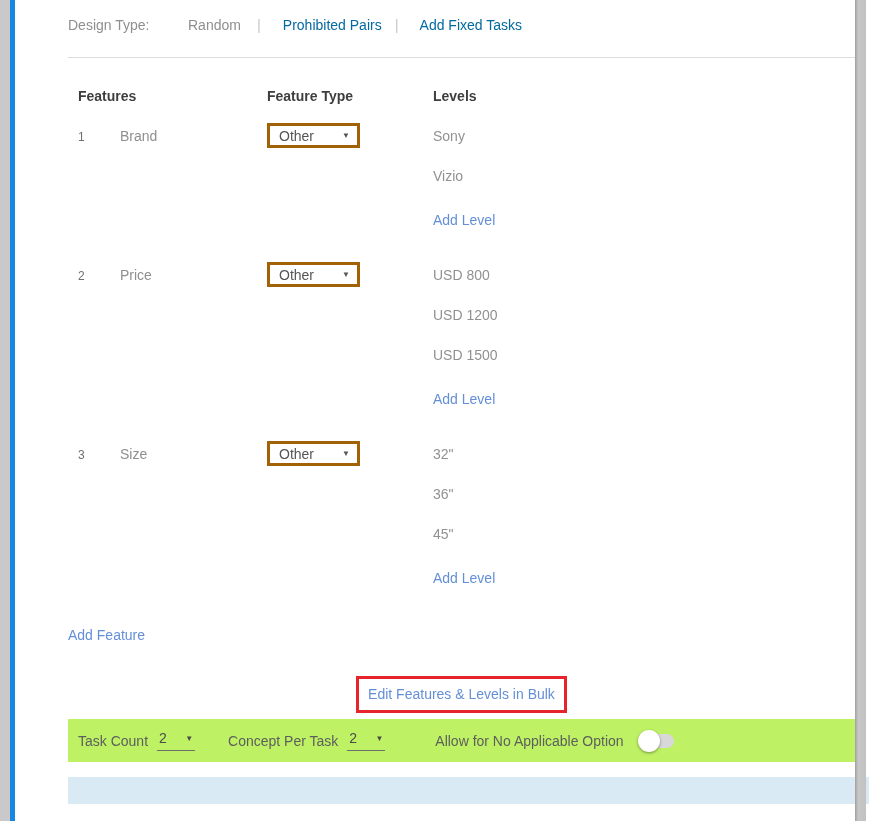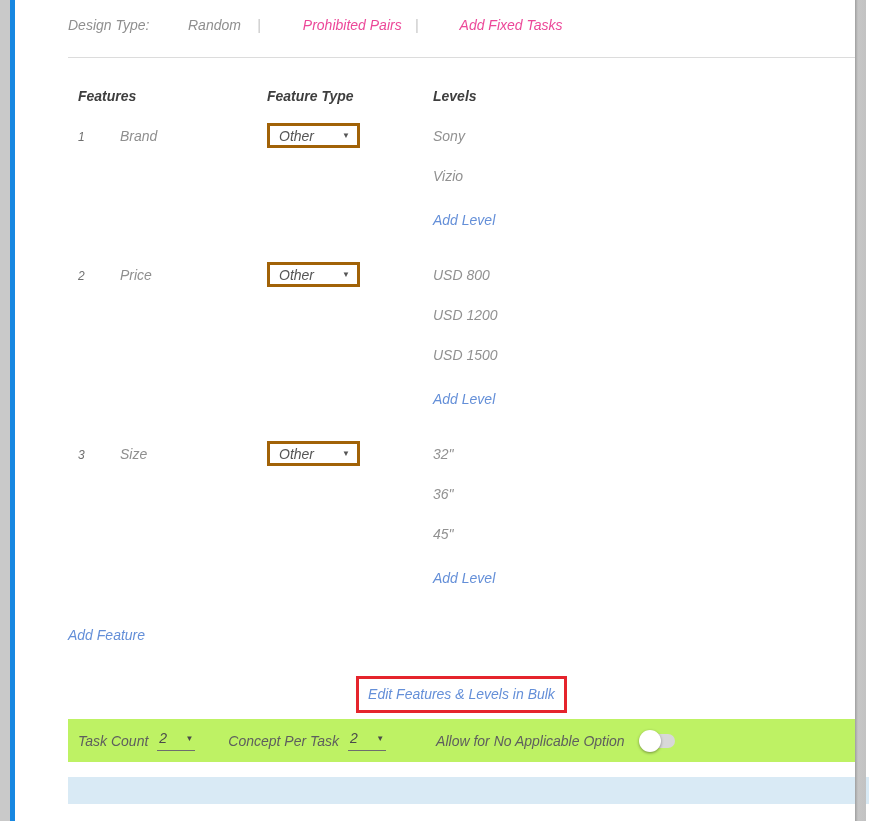--- a/index.html
+++ b/index.html
@@ -8,30 +8,30 @@
   .stage { position:relative; width:869px; height:821px; background:#ffffff; }
 
   
   .left-gutter { position:absolute; left:0; top:0; width:10px; height:100%; background:#c9c9c9; }
   .accent-bar  { position:absolute; left:10px; top:0; width:5px; height:100%; background:#1787e1; }
 
   
   .scrollbar-track { position:absolute; right:3px; top:0; width:11px; height:100%;
                      background:linear-gradient(to right,#9f9f9f 0,#c6c6c6 3px,#c2c2c2 100%); z-index:50; }
 
-  .content { position:absolute; left:15px; top:0; right:0; bottom:0; padding:0 14px 0 53px;font-style:italic; }
+  .content { position:absolute; left:15px; top:0; right:0; bottom:0; padding:0 14px 0 53px; }
 
   
   .design-row { display:flex; align-items:center; padding-top:16px; font-size:14px; }
   .design-label { color:#8f8f8f; width:120px; }
   .design-value { color:#8f8f8f; }
   .vsep { color:#c9c9c9; font-size:15px; }
   .sep1 { margin:0 22px 0 16px; }
   .sep2 { margin:0 21px 0 13px; }
-  .link-dark { color:#ec4899; cursor:pointer;margin-left:20px; }
+  .link-dark { color:#0369a1; cursor:pointer; }
 
   .divider { border:none; border-top:1px solid #dcdcdc; margin-top:24px; }
 
   
   .tbl-head { display:grid; grid-template-columns:189px 166px 1fr; margin-top:30px; padding-left:10px;
               font-size:14px; font-weight:bold; color:#3e3e3e; }
   .rows { margin-top:19px; }
   .feature-row { display:grid; grid-template-columns:42px 147px 166px 1fr; padding-left:10px; margin-bottom:33px; }
   .row-num { font-size:12px; color:#6f6f6f; padding-top:7px; }
   .row-name { font-size:14px; color:#8f8f8f; padding-top:5px; }

